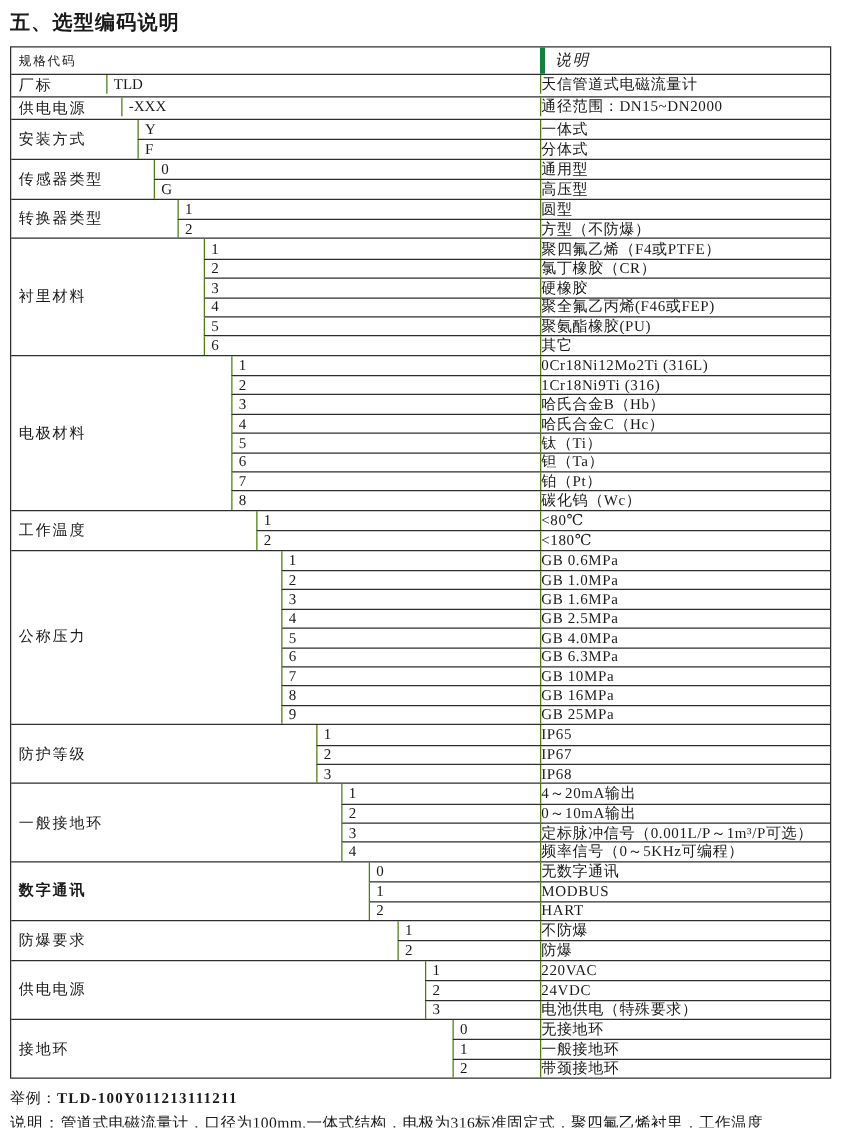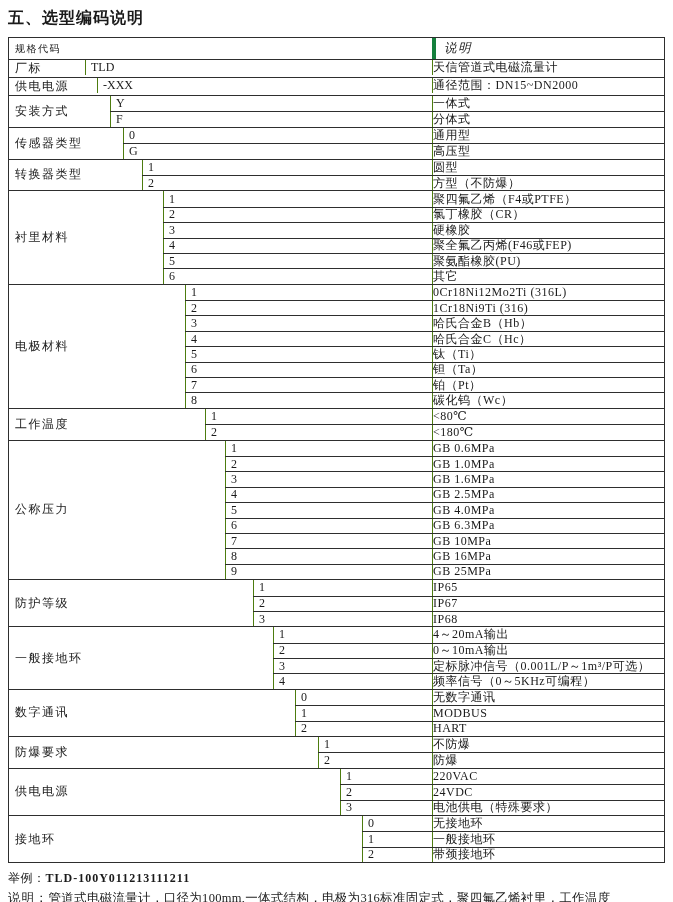--- a/index.html
+++ b/index.html
@@ -296,21 +296,21 @@
               <div class="gcode">3</div>
               <div class="gdesc">定标脉冲信号（0.001L/P～1m³/P可选）</div>
             </div>
             <div class="grow">
               <div class="gcode">4</div>
               <div class="gdesc">频率信号（0～5KHz可编程）</div>
             </div>
           </div>
         </div>
         <div class="group">
-          <div class="glabel" style="width: 286px;">数字通讯</div>
+          <div class="glabel" style="width: 286px; font-weight: bold;">数字通讯</div>
           <div class="grows">
             <div class="grow">
               <div class="gcode">0</div>
               <div class="gdesc">无数字通讯</div>
             </div>
             <div class="grow">
               <div class="gcode">1</div>
               <div class="gdesc">MODBUS</div>
             </div>
             <div class="grow">

